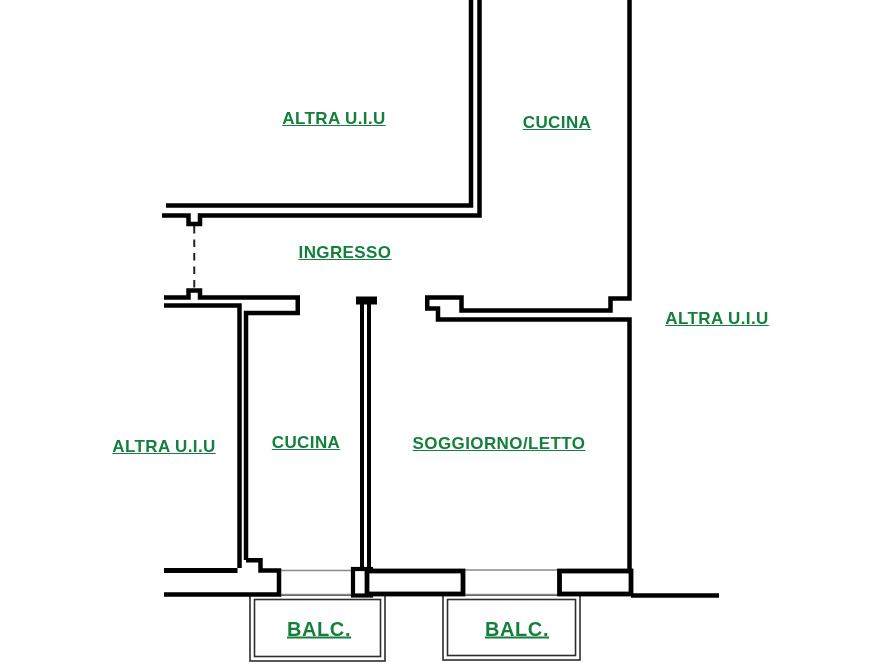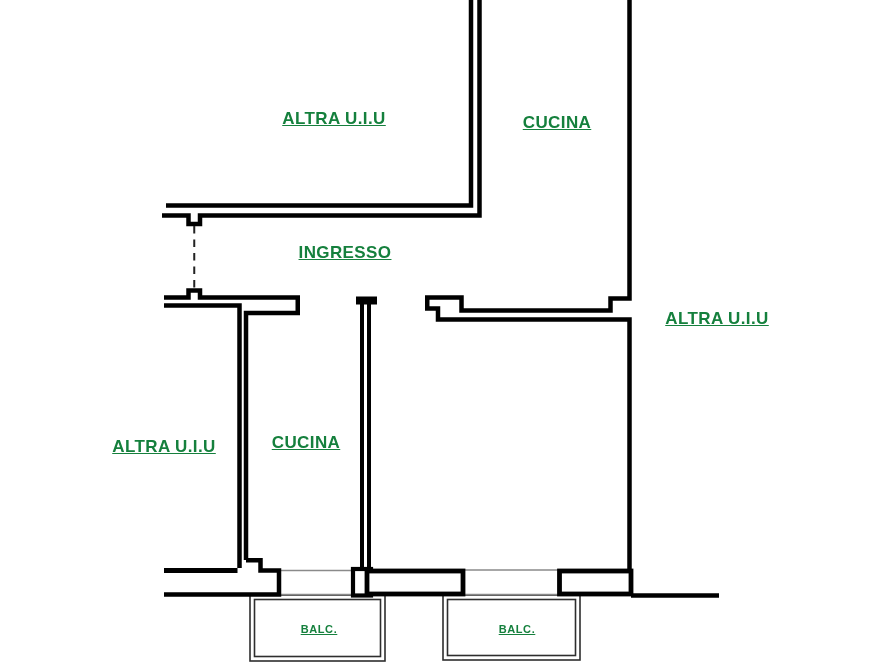--- a/index.html
+++ b/index.html
@@ -16,21 +16,21 @@
     transform:translate(-50%,-50%);
     font-family:"Liberation Sans", sans-serif;
     font-weight:bold;
     font-size:17px;
     letter-spacing:0.4px;
     color:#15803d;
     white-space:nowrap;
     user-select:none;
     text-decoration:underline;
   }
-  .lbl.small{font-size:11px;letter-spacing:0.6px;}
+  .lbl.small{font-size:20px;letter-spacing:0.6px;}
 </style>
 </head>
 <body>
 
 <div id="stage">
 
   <svg id="plan-svg" width="893" height="670" viewBox="0 0 893 670">
 
     <rect x="0" y="0" width="893" height="670" fill="#ffffff"></rect>
 
@@ -88,18 +88,19 @@
   <div class="lbl" style="left:557px;top:123px">CUCINA</div>
 
   <div class="lbl" style="left:345px;top:253px">INGRESSO</div>
 
   <div class="lbl" style="left:717px;top:319px">ALTRA U.I.U</div>
 
   <div class="lbl" style="left:164px;top:447px">ALTRA U.I.U</div>
 
   <div class="lbl" style="left:306px;top:443px">CUCINA</div>
 
+  <div class="lbl" style="left:499px;top:444px">SOGGIORNO/LETTO</div>
 
   <div class="lbl small" style="left:319px;top:629px">BALC.</div>
 
   <div class="lbl small" style="left:517px;top:629px">BALC.</div>
 
 </div>
 
 </body></html>

